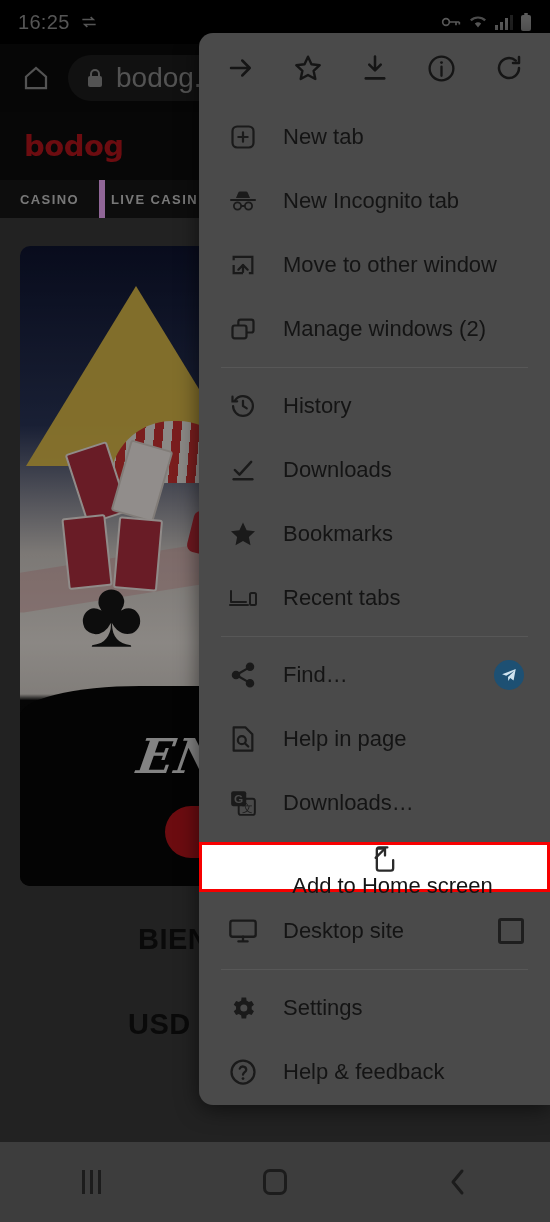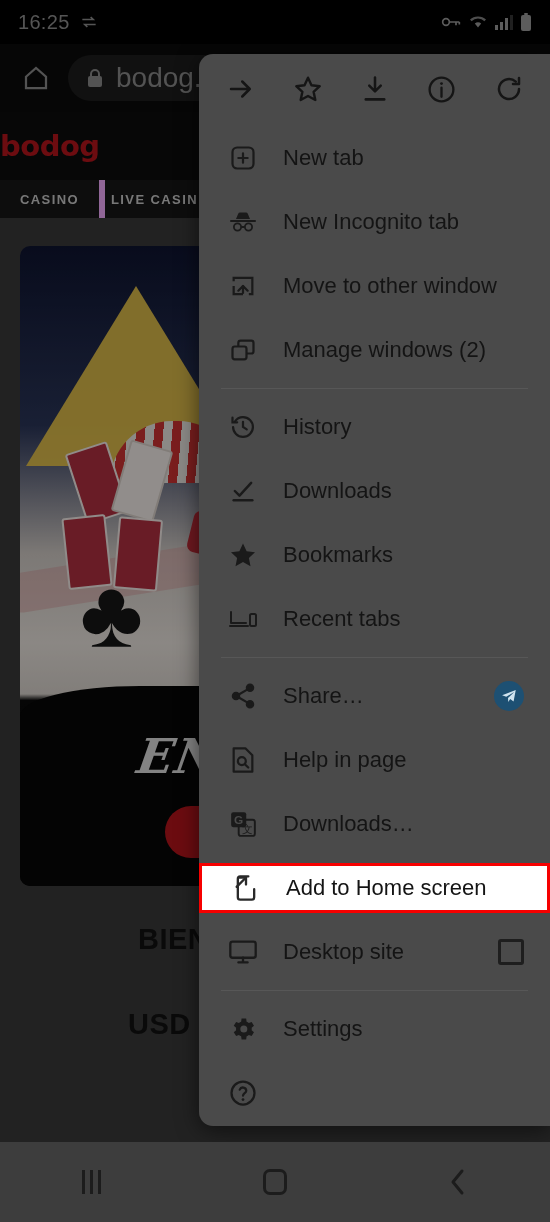--- a/index.html
+++ b/index.html
@@ -46,20 +46,21 @@
     display: flex; align-items: center; padding: 0 18px; gap: 12px;
   }
   .omnibox-url { color: #8a8a8a; font-size: 28px; white-space: nowrap; }
 
   .site-header {
     position: absolute; top: 112px; left: 0; width: 550px; height: 68px;
     background: #0d0d0d;
     display: flex; align-items: center;
   }
   .site-logo {
+    margin-left: 24px;
     color: #b5151c; font-size: 29px; font-weight: bold;
     letter-spacing: -0.5px; font-family: "DejaVu Sans", sans-serif;
   }
   .site-nav {
     position: absolute; top: 180px; left: 0; width: 550px; height: 38px;
     background: #161616; display: flex; align-items: center;
   }
   .site-nav-item {
     color: #c9c9c9; font-size: 13px; font-weight: bold; letter-spacing: 1.4px;
     padding: 0 0; width: 105px; text-align: center;
@@ -172,21 +173,21 @@
   }
   .nav-recents i {
     display: block; width: 3px; height: 24px; background: #1c1c1c;
   }
   .nav-home {
     width: 24px; height: 26px; border: 3px solid #1c1c1c; border-radius: 7px;
   }
 
   
   .menu {
-    position: absolute; left: 199px; top: 54px;
+    position: absolute; left: 199px; top: 33px;
     width: 351px; height: 1072px;
     background: #4a4a4a;
     border-radius: 14px 0 0 14px;
     box-shadow: 0 4px 22px rgba(0,0,0,0.55);
     overflow: hidden;
   }
   .menu-toolbar {
     height: 70px; display: flex; align-items: center;
     justify-content: space-around; padding: 0 8px;
   }
@@ -212,20 +213,21 @@
   }
   .mi-divider {
     height: 1px; background: #575757; margin: 6px 22px;
   }
   .mi.highlight {
     background: #ffffff;
     border: 3px solid #f60000;
     height: 50px;
     margin: 7px 0;
     width: 100%;
+    flex-direction: column;
   }
   .mi.highlight .mi-label { color: #141414; }
 
   .checkbox-sq {
     width: 26px; height: 26px; border: 3px solid #1e1e1e; border-radius: 3px;
   }
   .tg-circle {
     width: 30px; height: 30px; border-radius: 50%; background: #1d5073;
     display: flex; align-items: center; justify-content: center;
   }
@@ -454,21 +456,21 @@
 
       <div class="mi">
         <span class="mi-icon">
           <svg width="28" height="28" viewBox="0 0 24 24" fill="none" stroke="#1a1a1a" stroke-width="1.9">
             <circle cx="18" cy="5" r="2.7" fill="#1a1a1a"></circle>
             <circle cx="6" cy="12" r="2.7" fill="#1a1a1a"></circle>
             <circle cx="18" cy="19" r="2.7" fill="#1a1a1a"></circle>
             <path d="M8.4 10.7l7.2-4.2M8.4 13.3l7.2 4.2"></path>
           </svg>
         </span>
-        <span class="mi-label">Share…</span>
+        <span class="mi-label">Find…</span>
         <span class="mi-trailing">
           <span class="tg-circle">
             <svg width="18" height="18" viewBox="0 0 24 24" fill="#cfe3ef">
               <path d="M21 4L2.8 11.1l5.6 1.8L19 6.5l-8.3 8 .3 5.4 2.6-3.9 4.5 3.3z"></path>
             </svg>
           </span>
         </span>
       </div>
 
       <div class="mi">
@@ -530,20 +532,21 @@
       </div>
 
       <div class="mi">
         <span class="mi-icon">
           <svg width="30" height="30" viewBox="0 0 24 24" fill="none" stroke="#1a1a1a" stroke-width="1.8">
             <circle cx="12" cy="12" r="9.2"></circle>
             <path d="M9.4 9.3a2.7 2.7 0 015.2.9c0 1.8-2.6 2.1-2.6 3.9" stroke-linecap="round"></path>
             <circle cx="12" cy="17.2" r="1.1" fill="#1a1a1a" stroke="none"></circle>
           </svg>
         </span>
+        <span class="mi-label">Help &amp; feedback</span>
       </div>
 
     </div>
   </div>
 
   <div class="navbar">
     <div class="nav-btn">
       <span class="nav-recents">
           <i></i>
           <i></i>

